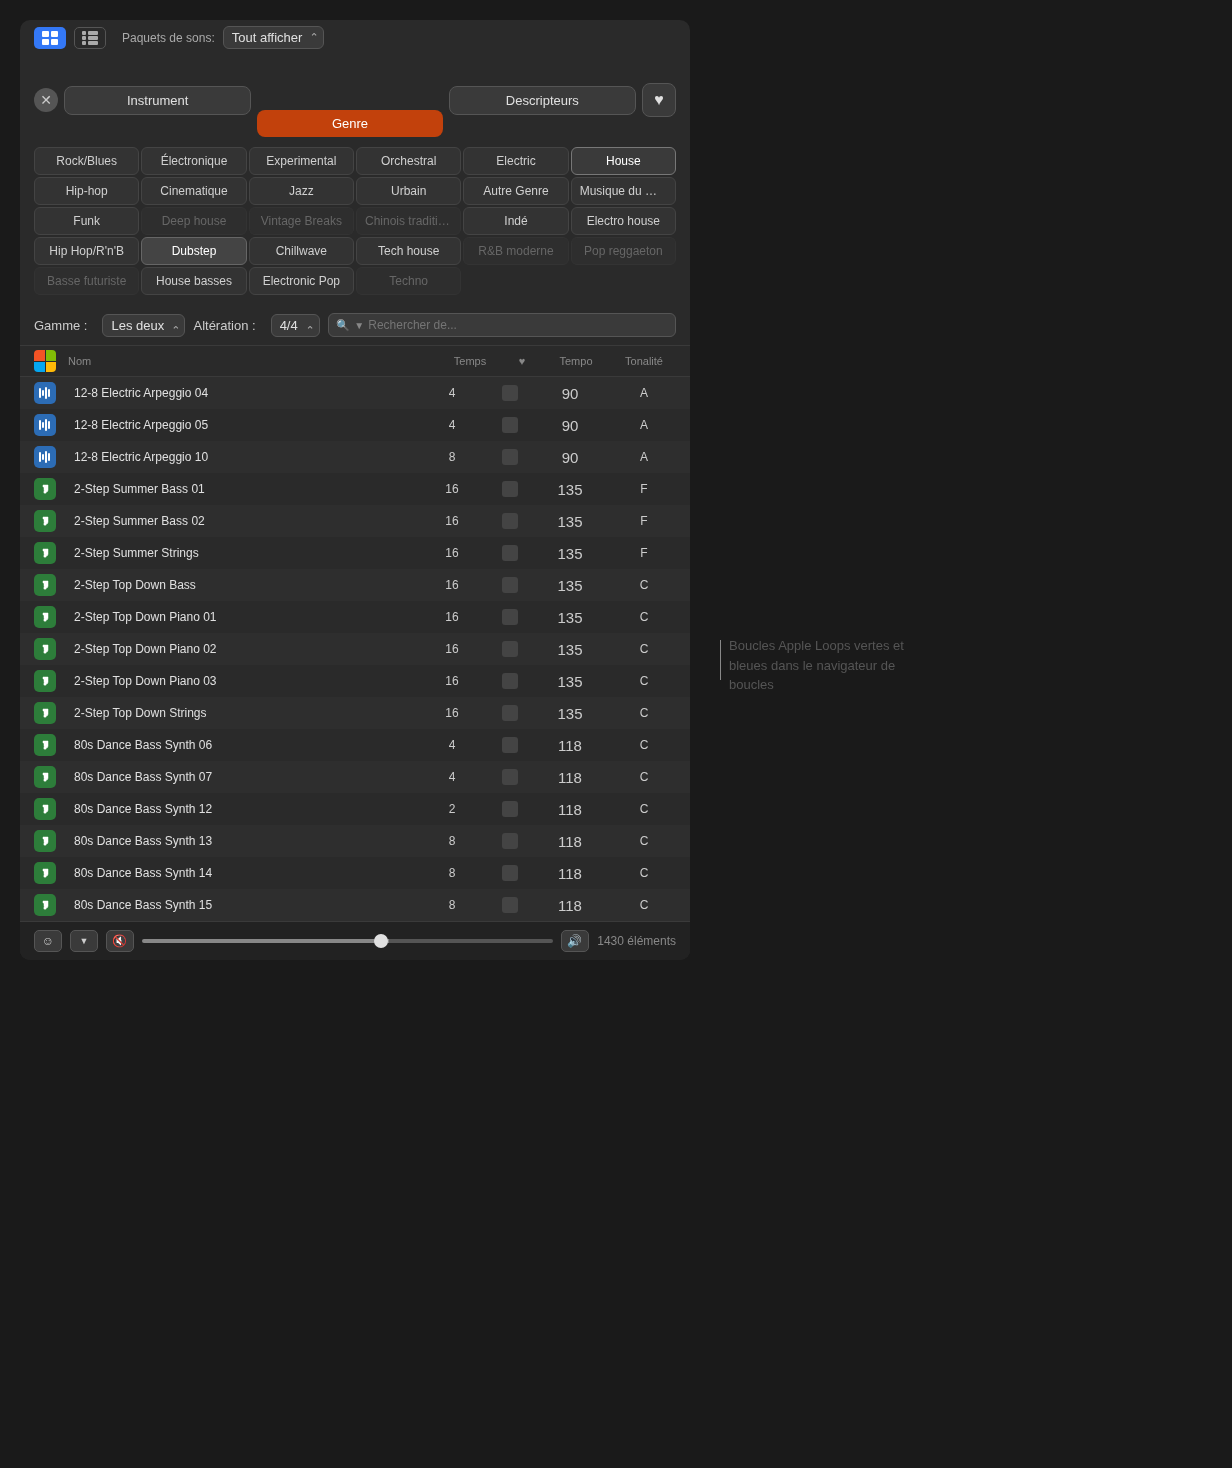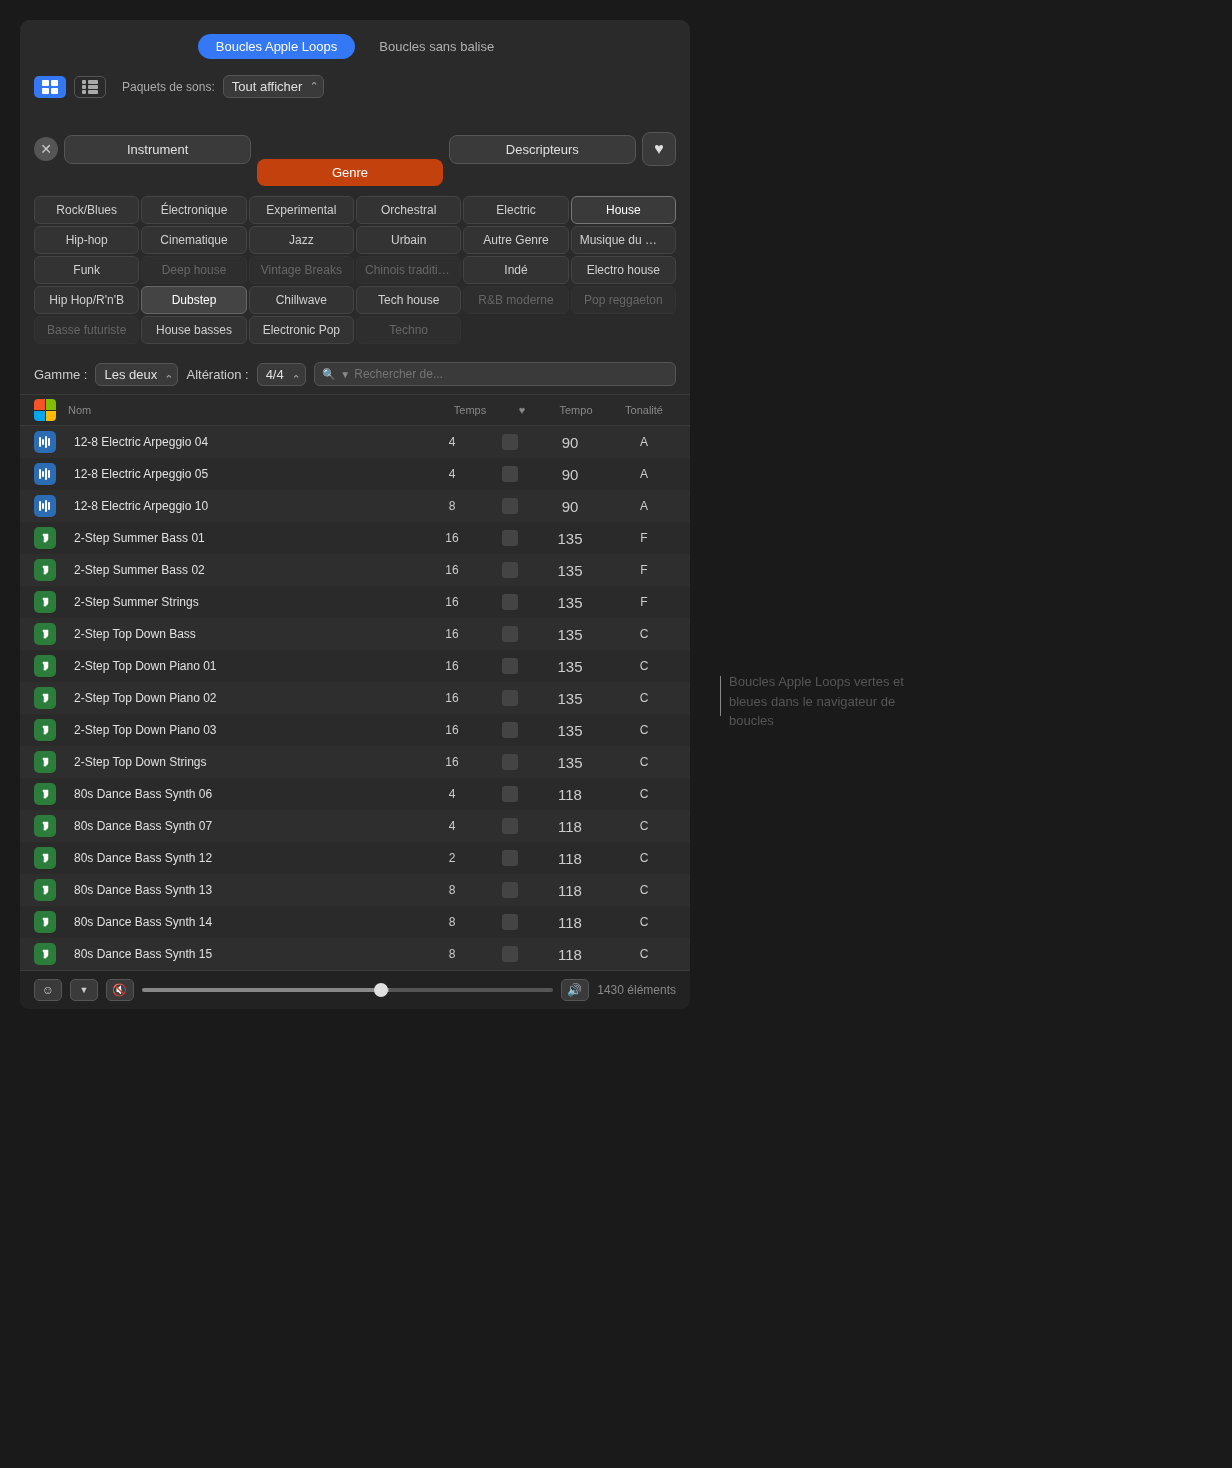--- a/index.html
+++ b/index.html
@@ -202,20 +202,21 @@
       font-size: 13px;
       padding: 3px 20px 3px 8px;
       cursor: pointer;
       appearance: none;
       -webkit-appearance: none;
     }
     .options-select-wrapper {
       position: relative;
       display: inline-flex;
       align-items: flex-end;
+      margin-left: 7px;
     }
     .options-select-wrapper::after {
       content: '⌃';
       position: absolute;
       right: 5px;
       color: #aaa;
       font-size: 11px;
       pointer-events: none;
     }
     .search-field {
@@ -360,21 +361,21 @@
     .elements-count {
       font-size: 12px;
       color: #888;
       white-space: nowrap;
     }
 
     
     .annotation {
       position: absolute;
       left: 700px;
-      top: 652px;
+      top: 616px;
       display: flex;
       align-items: flex-start;
       gap: 8px;
     }
     .annotation-line {
       width: 1px;
       height: 40px;
       background: #888;
       margin-top: 4px;
     }
@@ -399,24 +400,20 @@
     .ms-icon div:nth-child(2) { background: #81bc06; }
     .ms-icon div:nth-child(3) { background: #05a6f0; }
     .ms-icon div:nth-child(4) { background: #ffba08; }
   </style>
 </head>
 <body>
 
 <div style="position: relative; width: 100%;">
   <div class="panel">
 
-    <div class="top-tabs">
-      <button class="top-tab active">Boucles Apple Loops</button>
-      <button class="top-tab inactive">Boucles sans balise</button>
-    </div>
 
     <div class="view-controls">
       <button class="view-icon-btn">
         <svg viewBox="0 0 16 14" fill="white">
           <rect x="0" y="0" width="7" height="6" rx="1"></rect>
           <rect x="9" y="0" width="7" height="6" rx="1"></rect>
           <rect x="0" y="8" width="7" height="6" rx="1"></rect>
           <rect x="9" y="8" width="7" height="6" rx="1"></rect>
         </svg>
       </button>

